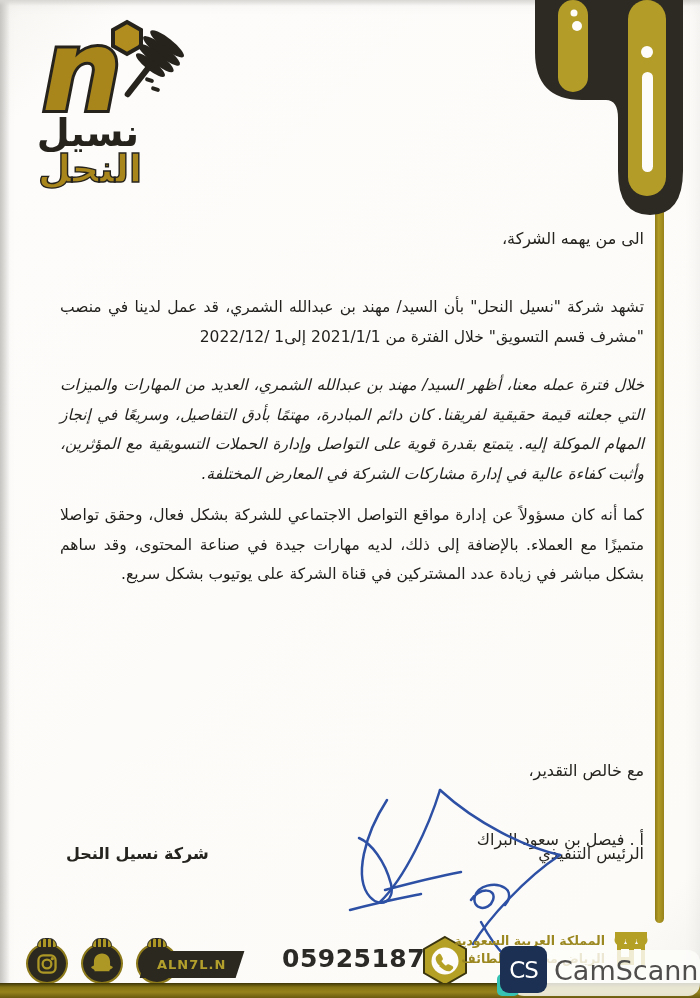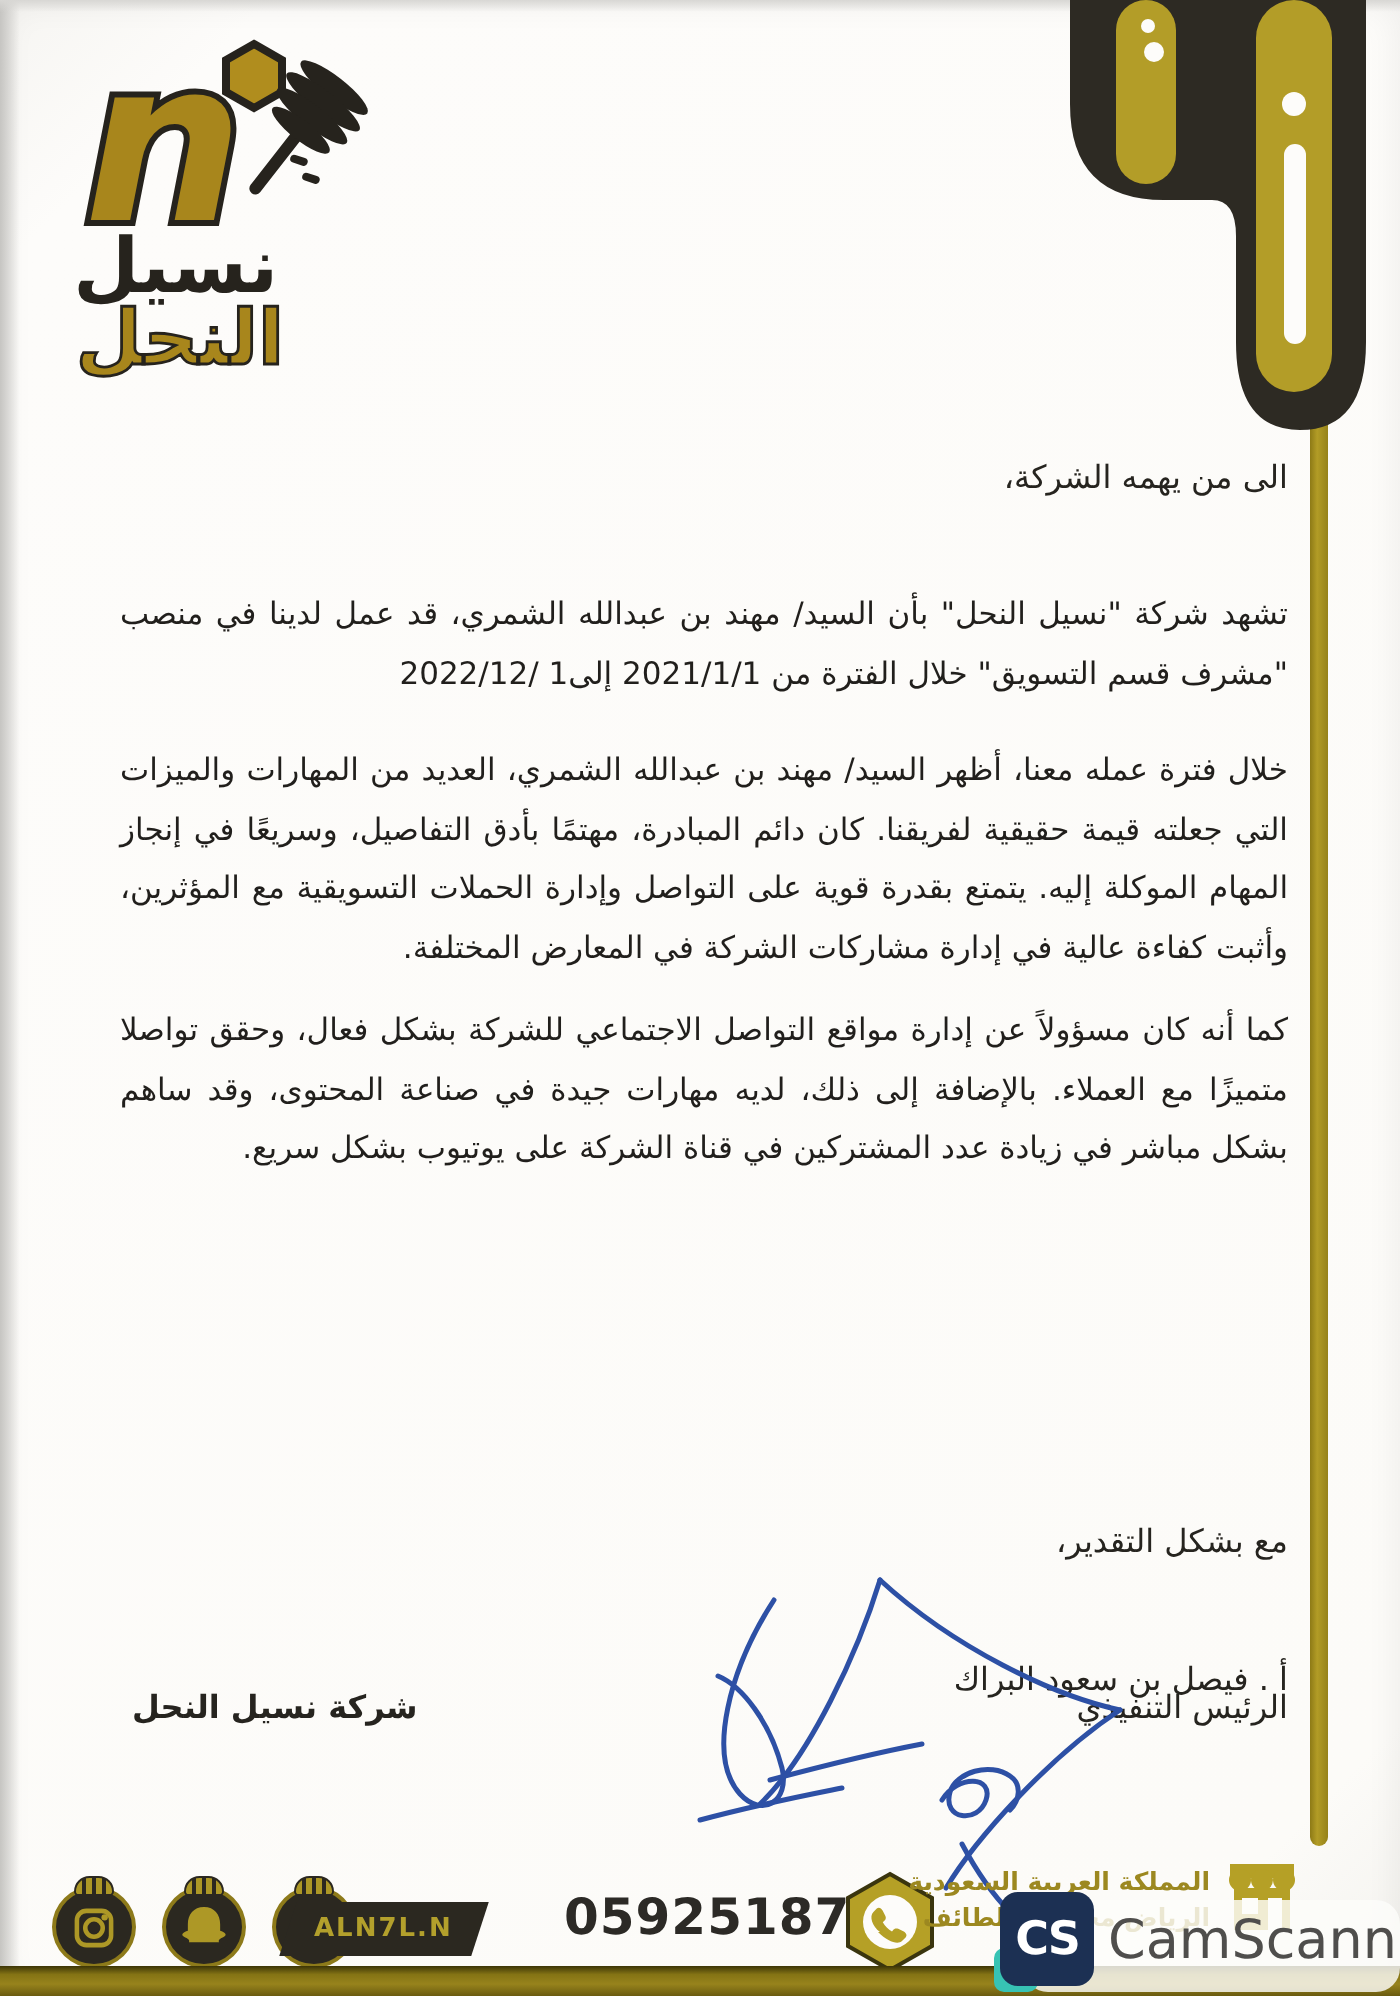--- a/index.html
+++ b/index.html
@@ -26,21 +26,21 @@
     border-radius:5px;
     background:linear-gradient(90deg,#8d7a16,#b29c26 40%,#96821a);}
 
   
   .logo{position:absolute;left:24px;top:10px;width:185px;height:180px;}
   .greeting{position:absolute;right:56px;top:229px;font-size:16px;color:#26241f;direction:rtl;}
   .para{position:absolute;left:60px;right:56px;direction:rtl;
     font-size:15.5px;line-height:29.5px;color:#211f1c;
     text-align:justify;text-align-last:right;}
   .p1{top:293px;}
-  .p2{top:371px;}
+  .p2{top:371px;font-style:italic;}
   .p3{top:501px;}
   .p4{top:653px;}
   .closing{position:absolute;right:56px;top:761px;font-size:16px;color:#26241f;direction:rtl;}
   .signatory-name{position:absolute;right:56px;top:802px;font-size:16px;color:#26241f;direction:rtl;margin-top:28px;}
   .signatory-title{position:absolute;right:56px;top:844px;font-size:16px;color:#26241f;direction:rtl;}
   .company-name{position:absolute;left:66px;top:844px;font-size:16px;color:#26241f;direction:rtl;font-weight:bold;}
 
   .signature{position:absolute;left:325px;top:782px;width:250px;height:176px;pointer-events:none;}
 
   
@@ -70,21 +70,21 @@
 
   
   .watermark{position:absolute;left:494px;top:942px;width:206px;height:56px;}
   .wm-pill{position:absolute;left:18px;top:8px;right:0;height:46px;border-radius:12px;
     background:rgba(252,252,250,0.82);}
   .cs-badge{position:absolute;left:6px;top:4px;width:47px;height:47px;}
   .cs-teal{position:absolute;left:-3px;bottom:-3px;width:22px;height:22px;border-radius:5px;
     background:#37c3b4;}
   .cs-navy{position:absolute;inset:0;background:#1c3053;border-radius:9px;
     display:flex;align-items:center;justify-content:center;
-    color:#ffffff;font-weight:bold;font-size:23px;letter-spacing:-1px;}
+    color:#ffffff;font-weight:normal;font-size:23px;letter-spacing:-1px;}
   .wm-label{position:absolute;left:60px;top:13px;font-size:27px;color:#4f4e4c;
     font-family:"DejaVu Sans",sans-serif;}
 </style>
 </head>
 <body>
 
 <div class="page">
 
   <div class="edge-left"></div>
   <div class="edge-top"></div>
@@ -119,21 +119,21 @@
       <text x="115" y="136" direction="rtl" font-family="DejaVu Sans, sans-serif" font-weight="bold" font-size="38" fill="#26231d">نسيل</text>
       <text x="118" y="172" direction="rtl" font-family="DejaVu Sans, sans-serif" font-weight="bold" font-size="38" fill="#a8861c" stroke="#26231d" stroke-width="1.4">النحل</text>
     </svg>
   </div>
 
   <div class="greeting">الى من يهمه الشركة،</div>
   <div class="para p1">تشهد شركة "نسيل النحل" بأن السيد/ مهند بن عبدالله الشمري، قد عمل لدينا في منصب "مشرف قسم التسويق" خلال الفترة من 2021/1/1 إلى1 /2022/12</div>
   <div class="para p2">خلال فترة عمله معنا، أظهر السيد/ مهند بن عبدالله الشمري، العديد من المهارات والميزات التي جعلته قيمة حقيقية لفريقنا. كان دائم المبادرة، مهتمًا بأدق التفاصيل، وسريعًا في إنجاز المهام الموكلة إليه. يتمتع بقدرة قوية على التواصل وإدارة الحملات التسويقية مع المؤثرين، وأثبت كفاءة عالية في إدارة مشاركات الشركة في المعارض المختلفة.</div>
   <div class="para p3">كما أنه كان مسؤولاً عن إدارة مواقع التواصل الاجتماعي للشركة بشكل فعال، وحقق تواصلا متميزًا مع العملاء. بالإضافة إلى ذلك، لديه مهارات جيدة في صناعة المحتوى، وقد ساهم بشكل مباشر في زيادة عدد المشتركين في قناة الشركة على يوتيوب بشكل سريع.</div>
 
-  <div class="closing">مع بشكل التقدير،</div>
+  <div class="closing">مع خالص التقدير،</div>
   <div class="signatory-name">أ . فيصل بن سعود البراك</div>
   <div class="signatory-title">الرئيس التنفيذي</div>
   <div class="company-name">شركة نسيل النحل</div>
 
   <svg class="signature" viewBox="0 0 250 176">
     <g fill="none" stroke="#2d50a5" stroke-width="2.5" stroke-linecap="round">
       <path d="M115,8 C104,44 80,96 55,120"></path>
       <path d="M115,8 C152,42 202,66 235,73"></path>
       <path d="M235,73 C200,96 163,137 148,162"></path>
       <path d="M62,18 C40,52 28,96 45,115 C56,127 70,119 66,102 C60,79 46,61 34,56"></path>

